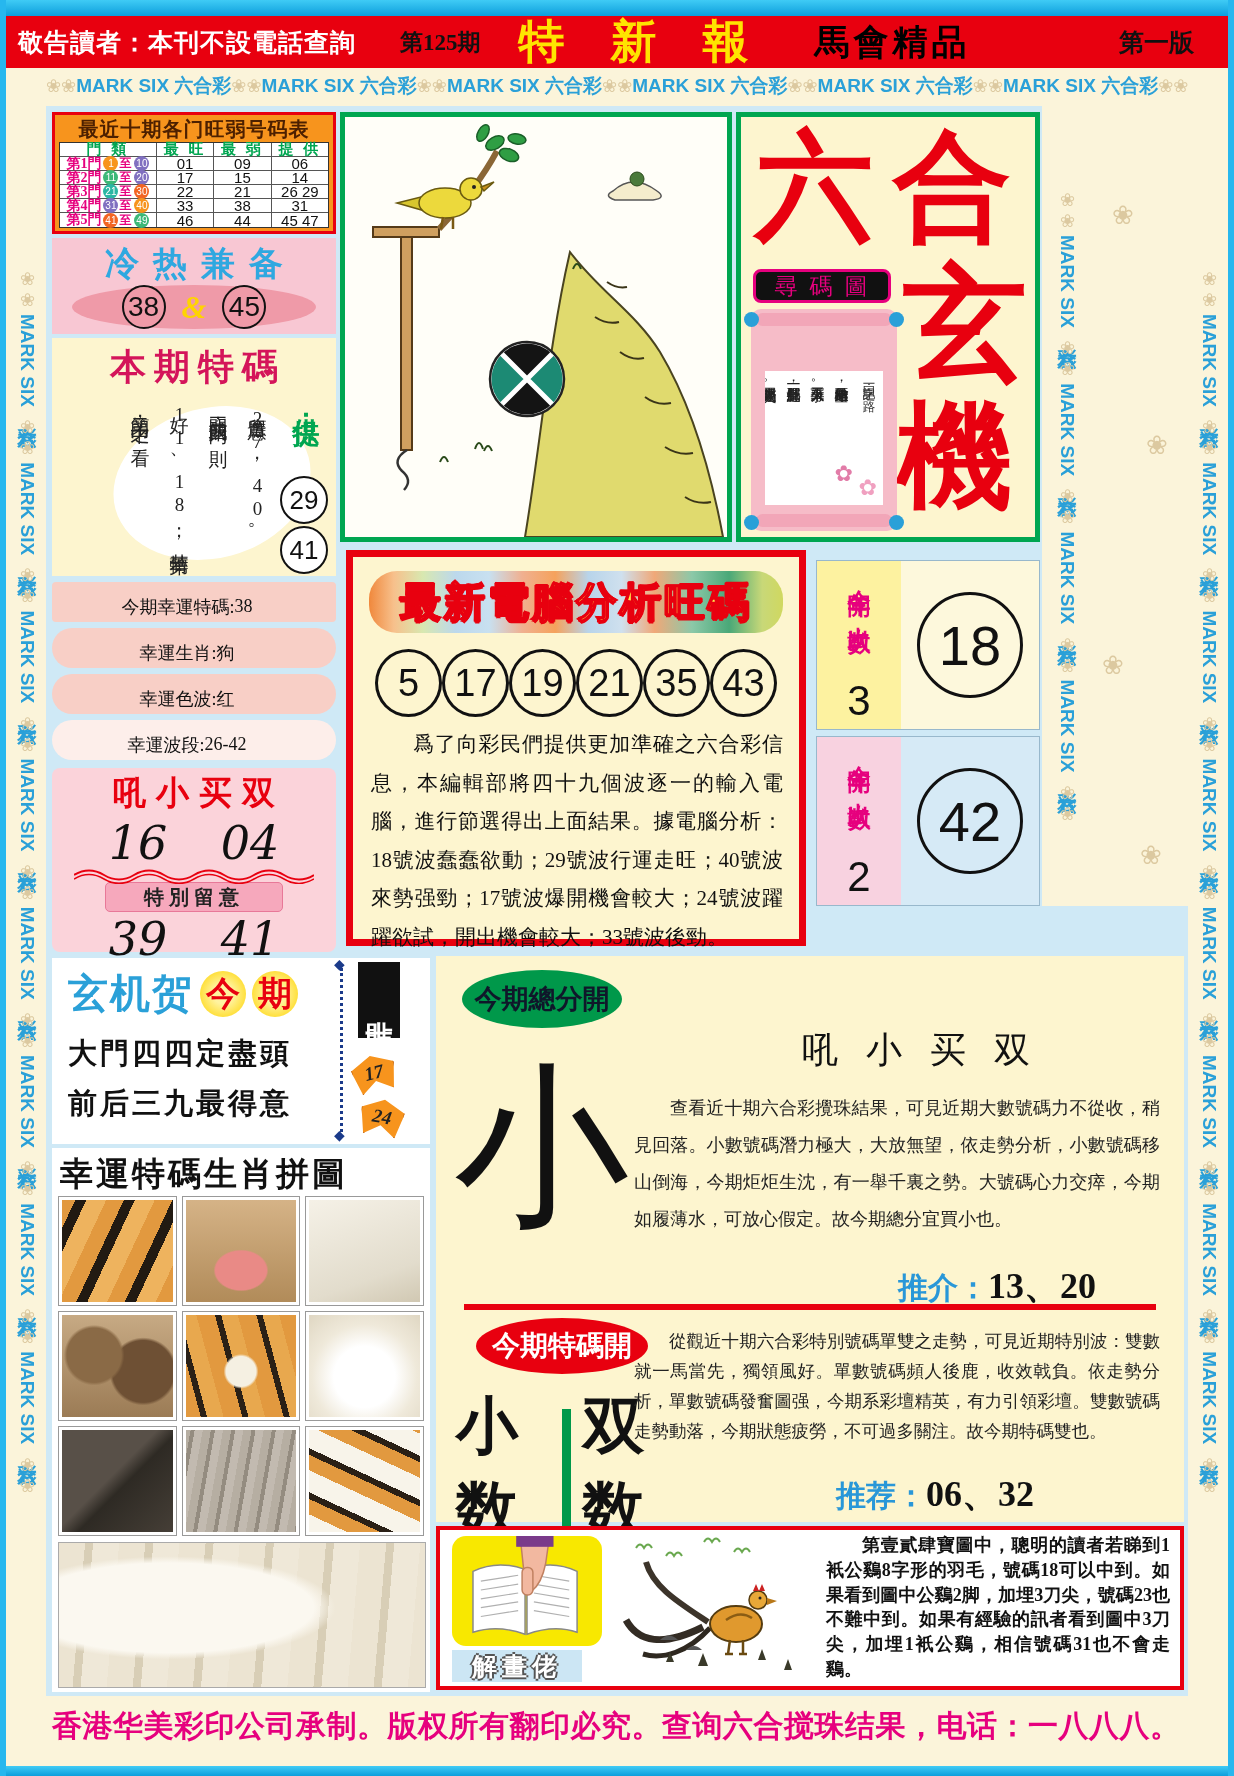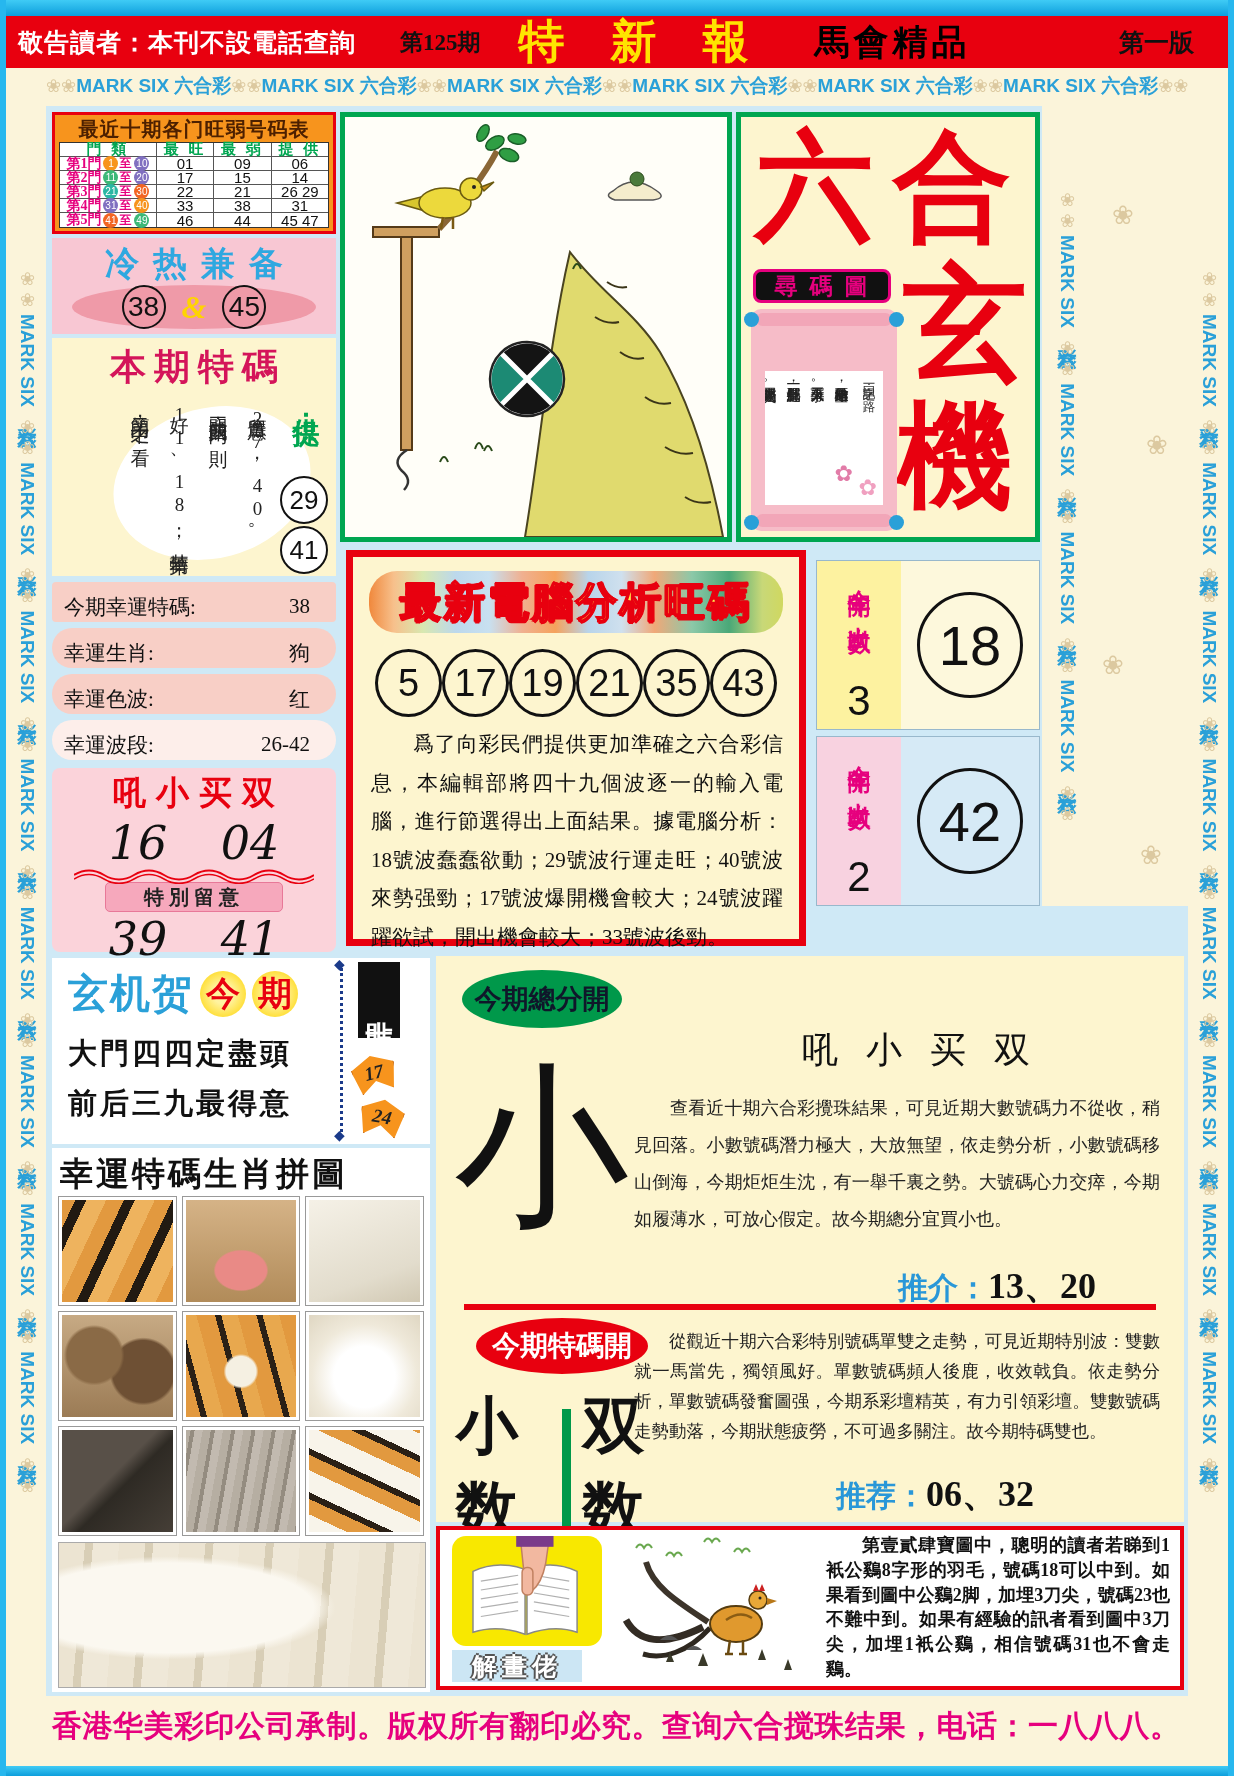--- a/index.html
+++ b/index.html
@@ -72,22 +72,22 @@
               color:#00a651;font-size:27px;font-weight:bold;}
   .sp-circle{position:absolute;right:8px;width:44px;height:44px;border:2.5px solid #111;border-radius:50%;
              background:#fff;display:flex;align-items:center;justify-content:center;font-size:26px;
              font-family:"Liberation Sans",sans-serif;}
   #sp-cir1{top:138px;} #sp-cir2{top:188px;}
   #sp-cols{position:absolute;left:8px;top:64px;right:66px;bottom:4px;writing-mode:vertical-rl;
            text-orientation:upright;font-size:19px;letter-spacing:2px;color:#222;}
   .sp-col{margin-left:13px;line-height:26px;}
   
   .lucky-row{position:absolute;left:52px;width:284px;height:40px;background:#f8cfc6;border-radius:20px;
-             display:flex;align-items:center;justify-content:space-between;padding:9px 26px 0 12px;
-             box-sizing:border-box;font-size:21px;}
+             display:flex;align-items:center;justify-content:center;padding:9px 26px 0 12px;
+             box-sizing:border-box;font-size:18px;}
   #lucky0{top:582px;border-radius:4px;}
   #lucky1{top:628px;} #lucky2{top:674px;}
   #lucky3{top:720px;background:#fdeeea;}
   
   #contrib{position:absolute;left:52px;top:768px;width:284px;height:184px;background:#fbd3da;border-radius:8px;}
   #ct-title{font-size:33px;font-weight:bold;color:#e8000f;text-align:center;letter-spacing:10px;
             padding-top:3px;padding-left:10px;}
   .ct-nums{display:flex;justify-content:space-around;padding:0 30px;font-size:46px;font-style:italic;
            font-family:"DejaVu Serif","Liberation Serif",serif;}
   #ct-wave{display:block;margin:-4px auto 0;}
@@ -138,21 +138,21 @@
   
   #liuhe{position:absolute;left:736px;top:112px;width:304px;height:430px;background:#fdf5cf;
          border:5px solid #00a651;box-sizing:border-box;}
   .liuhe-char{position:absolute;color:#e8000f;font-weight:bold;line-height:1;}
   #lh0{left:14px;top:12px;font-size:118px;}
   #lh1{left:152px;top:12px;font-size:118px;}
   #lh2{left:162px;top:146px;font-size:124px;}
   #lh3{left:156px;top:282px;font-size:116px;}
   #scroll{position:absolute;left:10px;top:152px;width:146px;height:262px;}
   #scroll-label{position:absolute;left:2px;top:0;width:138px;height:34px;background:#111;
-                border:3px solid #e6007e;border-radius:8px;color:#e6007e;font-size:23px;font-weight:bold;
+                border:3px solid #e6007e;border-radius:8px;color:#e6007e;font-size:23px;font-weight:normal;
                 letter-spacing:12px;display:flex;align-items:center;justify-content:center;padding-left:10px;
                 box-sizing:border-box;}
   #scroll-body{position:absolute;left:0;right:0;top:40px;bottom:0;background:#f6bcc8;border-radius:10px;}
   .rod{position:absolute;left:5px;right:5px;height:13px;background:#f2a6b8;border-radius:7px;}
   #rod-top{top:4px;} #rod-bottom{bottom:4px;}
   .cap{position:absolute;width:15px;height:15px;border-radius:50%;background:#2aa0d8;}
   #cap1{left:-7px;top:43px;} #cap2{right:-7px;top:43px;}
   #cap3{left:-7px;bottom:1px;} #cap4{right:-7px;bottom:1px;}
   #paper{position:absolute;left:14px;right:14px;top:62px;bottom:26px;background:#fff;overflow:hidden;}
   #poem{position:absolute;left:2px;right:4px;top:6px;bottom:2px;writing-mode:vertical-rl;

